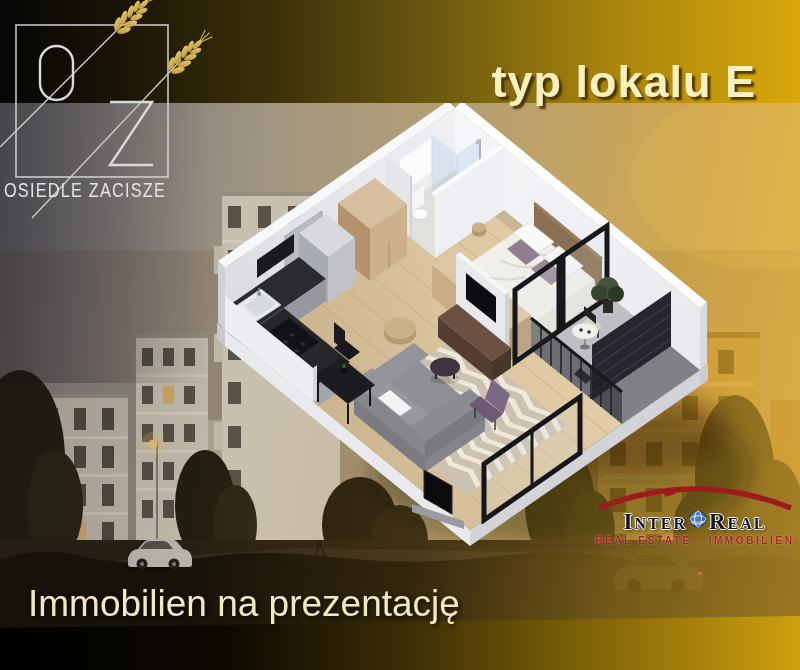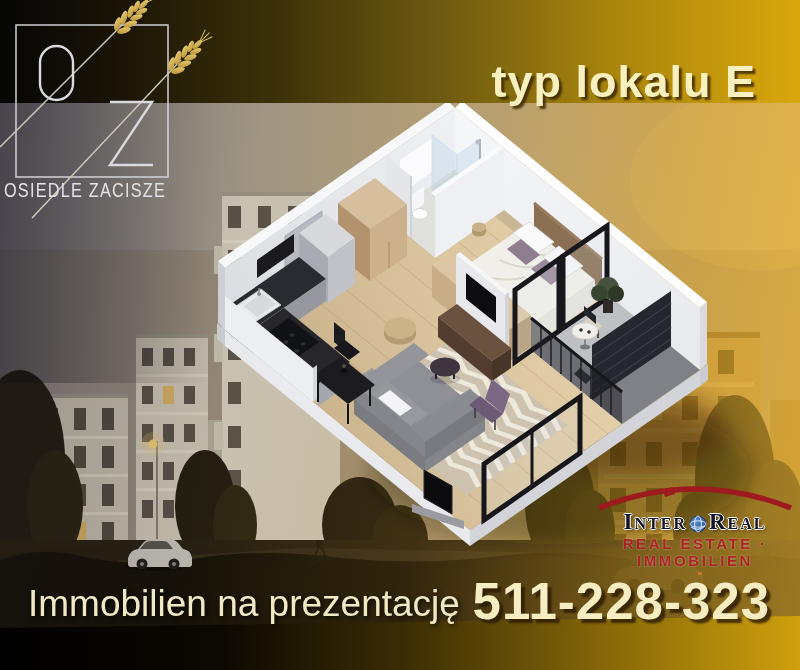--- a/index.html
+++ b/index.html
@@ -18,28 +18,28 @@
     background:linear-gradient(90deg,#000 0%,#0d0902 28%,#392c05 50%,#7a5f08 72%,#cfa00d 100%);
     clip-path:polygon(0 20px,100% 8px,100% 62px,0 62px);}
   .headline{position:absolute;top:40px;right:44px;z-index:5;font-size:45px;font-weight:700;letter-spacing:1px;
     color:#f8f0bf;text-shadow:3px 3px 2px rgba(61,41,2,.85);margin-top:16px;}
   .oz-logo{position:absolute;left:0;top:0;z-index:5;}
   .invite{position:absolute;left:28px;top:583px;z-index:5;font-size:37px;font-weight:400;color:#f1e9c4;
     text-shadow:2px 2px 5px rgba(0,0,0,.75);}
   .phone{position:absolute;right:30px;top:572px;z-index:6;font-size:51px;font-weight:700;letter-spacing:1px;
     color:#f6edc3;text-shadow:4px 4px 2px rgba(43,28,2,.8);}
   .ih-logo{position:absolute;left:593px;top:482px;width:204px;z-index:5;text-align:center;}
-  .ih-row1{display:flex;align-items:flex-end;justify-content:center;gap:2px;margin-top:-4px;
+  .ih-row1{display:flex;align-items:flex-start;justify-content:center;gap:2px;margin-top:-4px;
     font-family:"Liberation Serif",serif;font-variant:small-caps;font-weight:bold;font-size:23px;
     letter-spacing:2px;color:#151528;line-height:1;
     text-shadow:0 1px 0 #fff,0 -1px 0 #fff,1px 0 0 #fff,-1px 0 0 #fff,2px 2px 3px rgba(0,0,0,.45);}
   .ih-row2{font-family:"Liberation Serif",serif;font-variant:small-caps;font-weight:bold;font-size:22px;
     letter-spacing:2.5px;color:#151528;line-height:1.05;
     text-shadow:0 1px 0 #fff,0 -1px 0 #fff,1px 0 0 #fff,-1px 0 0 #fff,2px 2px 3px rgba(0,0,0,.45);}
-  .ih-row3{font-size:15px;font-weight:bold;color:#ae2121;letter-spacing:2.6px;margin-top:2px;
+  .ih-row3{font-size:10px;font-weight:bold;color:#ae2121;letter-spacing:2.6px;margin-top:2px;
     text-transform:uppercase;text-shadow:0 0 2px rgba(255,255,255,.55);}
 </style>
 </head>
 <body>
 
 <div class="stage">
 
   <svg class="bg-svg" width="800" height="670" viewBox="0 0 800 670">
     <defs>
       <linearGradient id="sky" x1="0" y1="0" x2="800" y2="0" gradientUnits="userSpaceOnUse">
@@ -529,15 +529,14 @@
         <ellipse cx="9" cy="9" rx="3.4" ry="8" fill="none" stroke="#ffffff" stroke-width=".9" opacity=".9"></ellipse>
         <ellipse cx="9" cy="9" rx="8" ry="3.2" fill="none" stroke="#ffffff" stroke-width=".9" opacity=".85"></ellipse>
         <path d="M2,12 q7,5 14,-1" stroke="#cfe2ff" stroke-width="1.4" fill="none" opacity=".9"></path>
       </svg>
       <span>Real</span>
     </div>
     <div class="ih-row3">Real Estate · Immobilien</div>
   </div>
 
   <div class="invite">Immobilien na prezentację</div>
-  <div class="phone">511-228-323</div>
 
 </div>
 
 </body></html>

